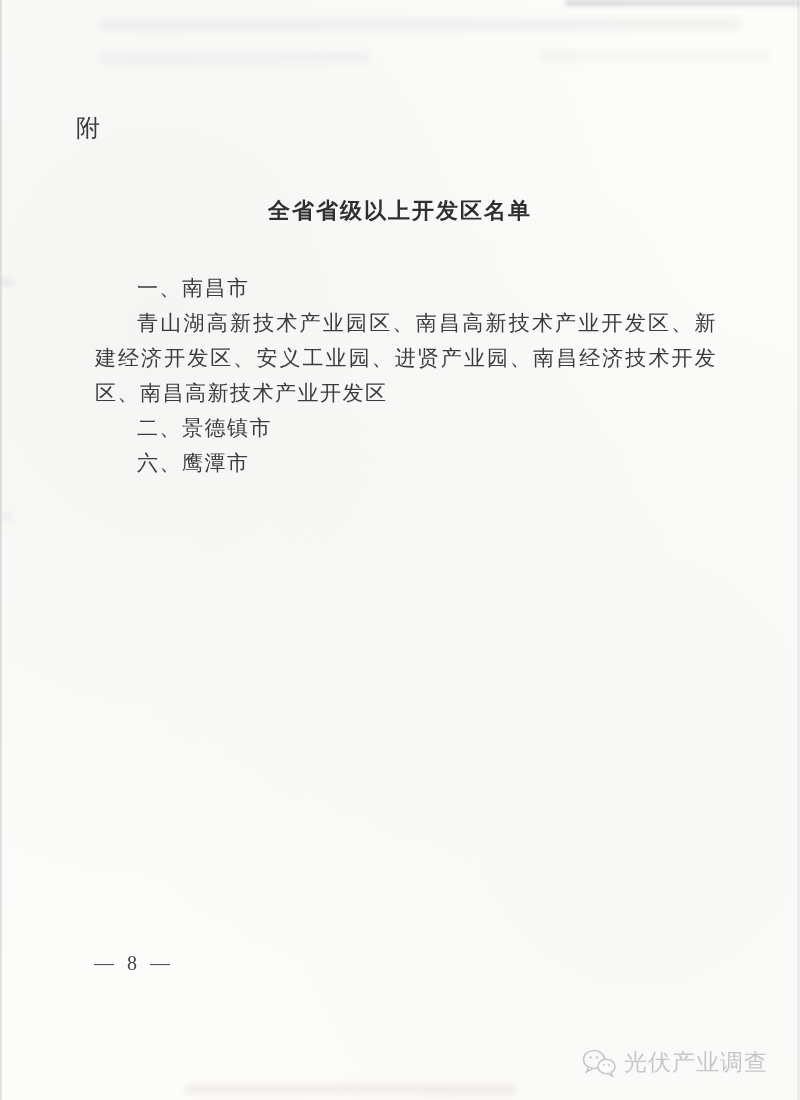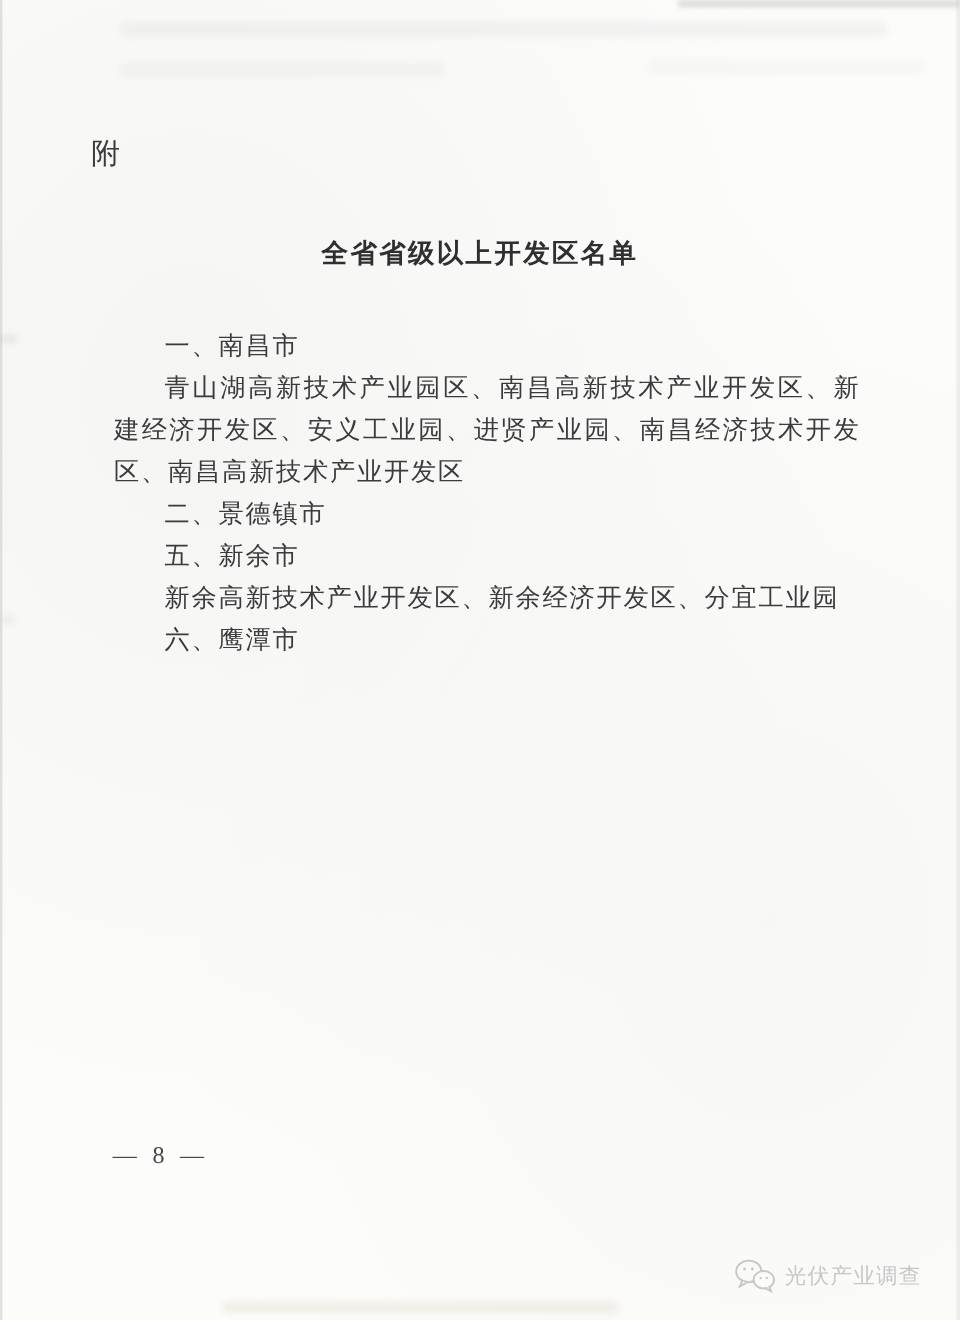--- a/index.html
+++ b/index.html
@@ -95,21 +95,21 @@
     color: #47474b;
   }
   .watermark {
     position: absolute;
     right: 32px;
     bottom: 22px;
     display: flex;
     align-items: center;
     gap: 7px;
     color: #c7c7c7;
-    font-size: 18px;
+    font-size: 23px;
     letter-spacing: 1px;
     font-family: Liberation Serif, serif;
   }
   .watermark .wicon {
     display: inline-block;
     width: 36px;
     height: 30px;
     line-height: 0;
   }
 </style>
@@ -138,24 +138,20 @@
       <div class="sec-heading">一、南昌市</div>
       <p class="sec-body">青山湖高新技术产业园区、南昌高新技术产业开发区、新建经济开发区、安义工业园、进贤产业园、南昌经济技术开发区、南昌高新技术产业开发区</p>
     </section>
 
     <section>
       <div class="sec-heading">二、景德镇市</div>
     </section>
 
 
 
-    <section>
-      <div class="sec-heading">五、新余市</div>
-      <p class="sec-body">新余高新技术产业开发区、新余经济开发区、分宜工业园</p>
-    </section>
 
     <section>
       <div class="sec-heading">六、鹰潭市</div>
     </section>
 
   </div>
 
   <div class="pagenum">— 8 —</div>
 
   <div class="watermark">

